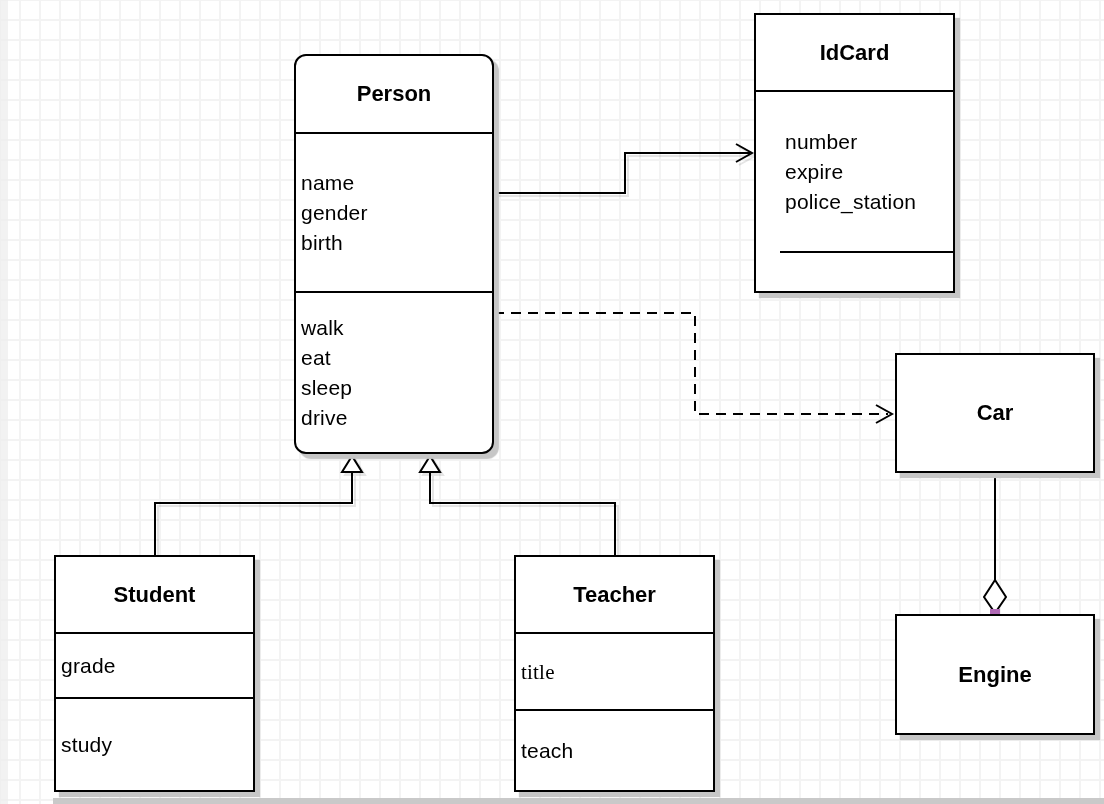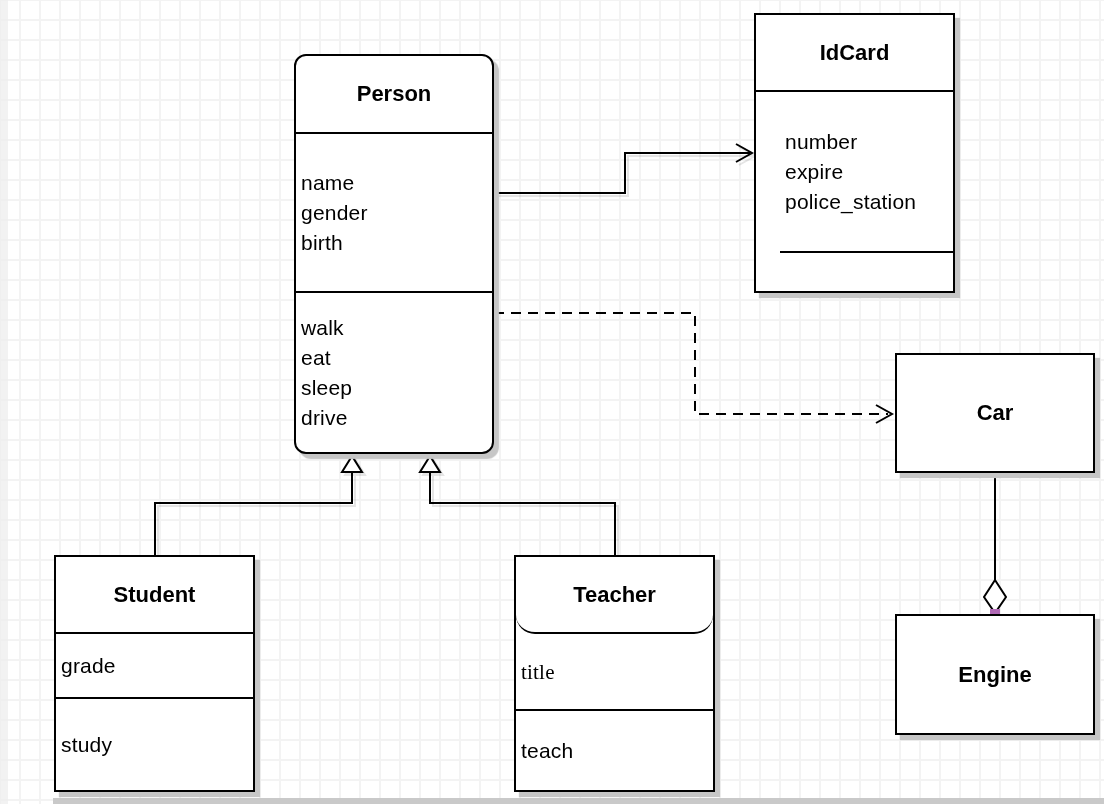--- a/index.html
+++ b/index.html
@@ -108,21 +108,21 @@
   #box-idcard  .sec-attrs   { height: 161px; margin-left: 24px; }
 
   #box-car     { left: 895px; top: 353px; width: 200px; height: 120px; align-items: center; }
   #box-engine  { left: 895px; top: 614px; width: 200px; height: 121px; }
 
   #box-student { left: 54px;  top: 555px; width: 201px; height: 237px; }
   #box-student .uml-title   { height: 77px; text-align: right; }
   #box-student .sec-attrs   { height: 65px; }
 
   #box-teacher { left: 514px; top: 555px; width: 201px; height: 237px; }
-  #box-teacher .uml-title   { height: 77px; border-radius: 19px; }
+  #box-teacher .uml-title   { height: 77px; }
   #box-teacher .sec-attrs   { height: 77px; font-family: Liberation Serif, serif; }
 </style>
 </head>
 <body>
 
 <div class="canvas">
 
   <div class="page-edge-left"></div>
   <div class="page-shadow-bottom"></div>
 

